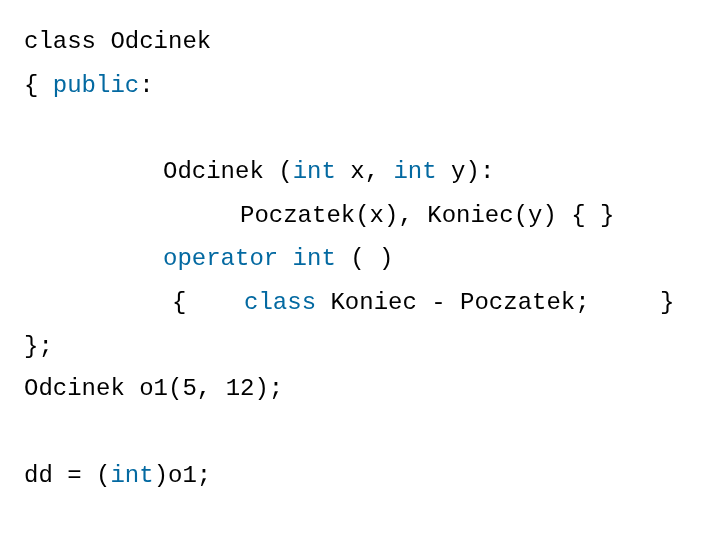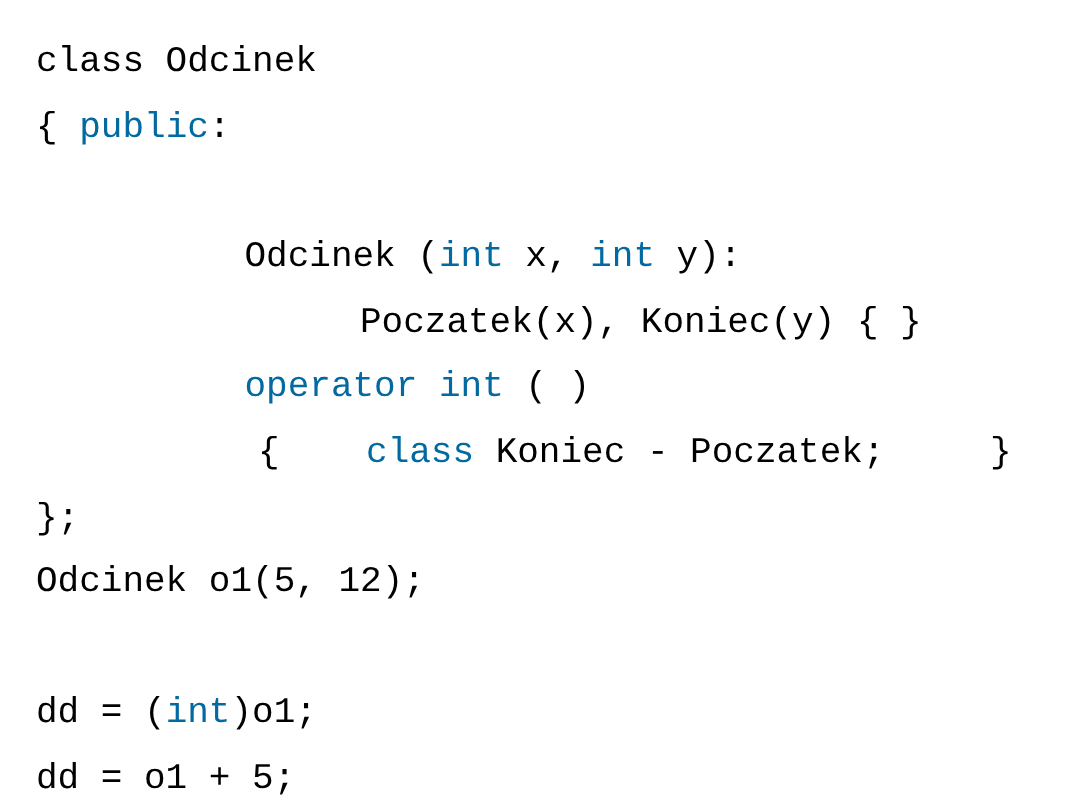--- a/index.html
+++ b/index.html
@@ -67,15 +67,14 @@
   <div class="code-line ln7"><span class="tok-plain">{</span><span class="tok-plain">    </span><span class="tok-keyword">class</span><span class="tok-plain"> Koniec - Poczatek;</span></div>
   <div class="code-line ln7b"><span class="tok-plain">}</span></div>
 
   <div class="code-line ln8"><span class="tok-plain">};</span></div>
 
   <div class="code-line ln9"><span class="tok-plain">Odcinek o1(5, 12);</span></div>
 
 
   <div class="code-line ln11"><span class="tok-plain">dd = (</span><span class="tok-keyword">int</span><span class="tok-plain">)o1;</span></div>
 
-  <div class="code-line ln12"><span class="tok-plain">dd = o1 + 5;</span></div>
 
 </div>
 
 </body></html>

